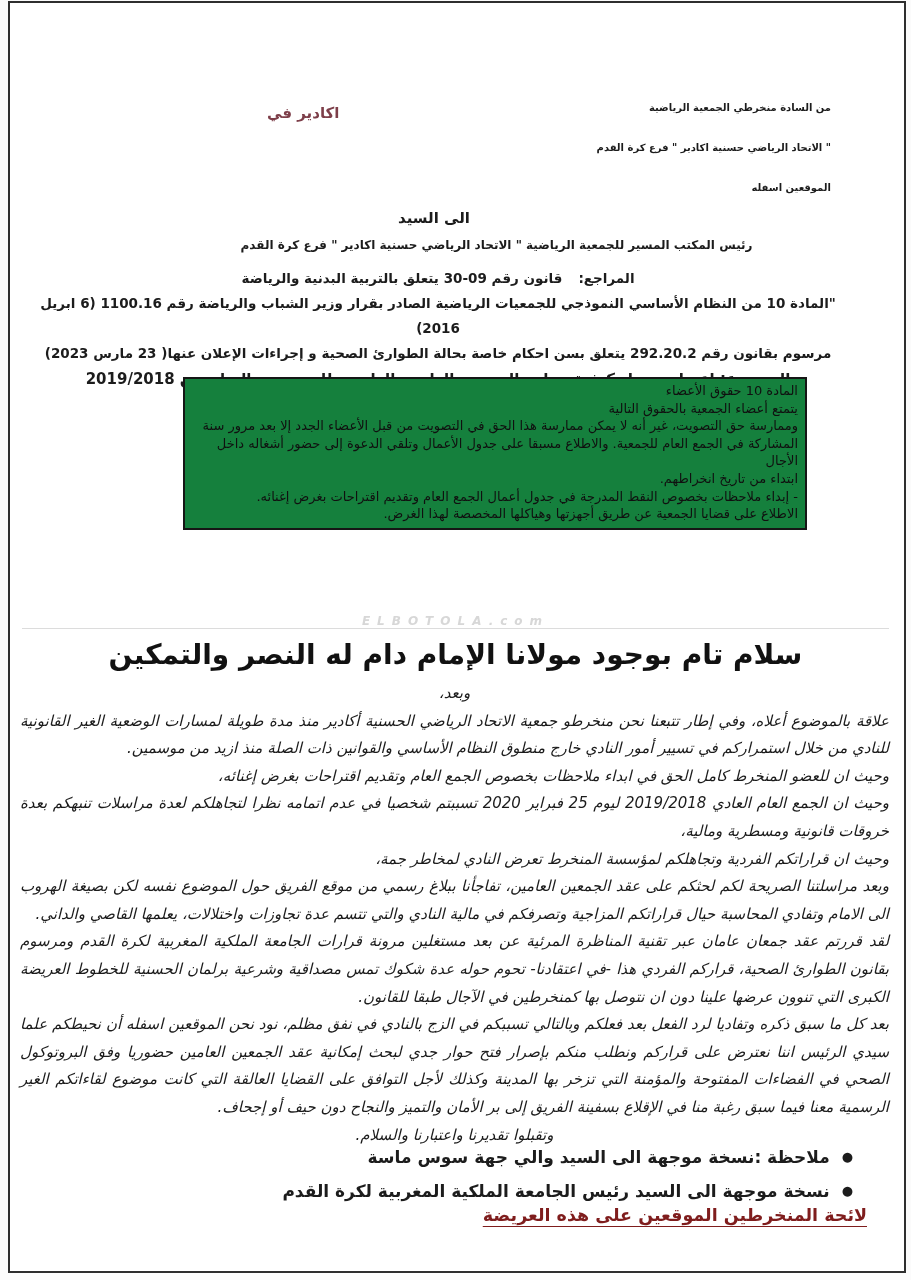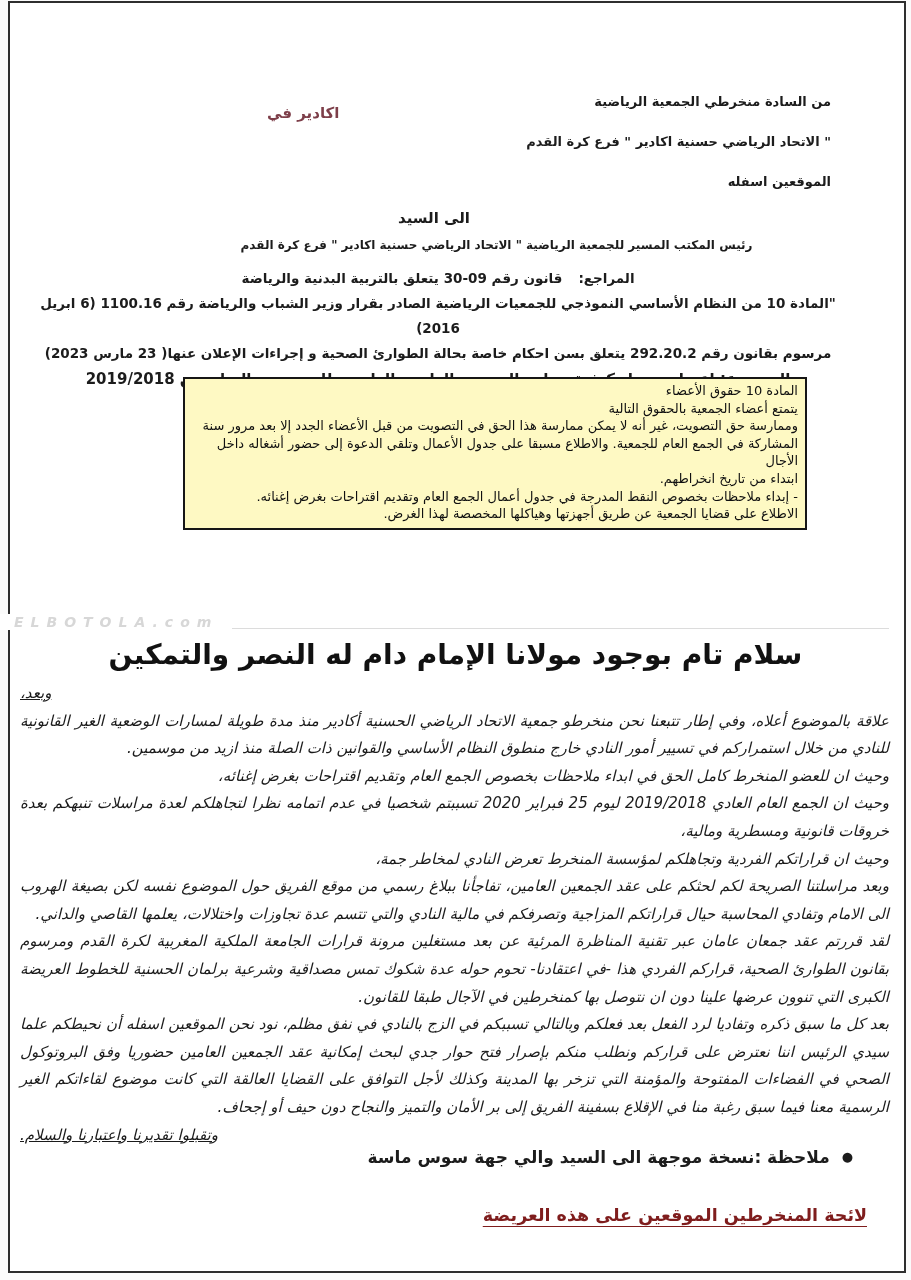--- a/index.html
+++ b/index.html
@@ -7,53 +7,53 @@
     width:911px;height:1280px;position:relative;
     background:#fbfbfb;overflow:hidden;
     font-family:"DejaVu Sans",sans-serif;color:#1c1c1c;direction:rtl;
   }
   .page-frame{
     position:absolute;top:1px;left:8px;right:5px;bottom:7px;
     border:2px solid #2e2e2e;pointer-events:none;background:#fff;
   }
   .layer{position:absolute;z-index:2;}
   
-  .hdr{top:92px;right:80px;font-weight:bold;font-size:13px;}
+  .hdr{top:98px;right:80px;font-weight:bold;font-size:10px;}
   .hdr div{margin-bottom:21px;line-height:19px;}
   .city-date{top:104px;left:250px;font-weight:bold;font-size:15px;color:#7d3e49;margin-left:17px;}
   .to-label{top:209px;left:398px;font-weight:bold;font-size:15px;text-align:center;}
   .addressee{top:238px;left:0;width:100%;text-align:center;font-weight:bold;font-size:12px;padding-left:41px;}
   
   .refs{top:266px;right:75px;left:40px;text-align:center;font-size:13.5px;font-weight:bold;line-height:25px;}
   .refs .ref-label{margin-left:16px;}
   .subject{font-size:15px;margin-top:1px;}
   
   .article-box{
     top:377px;left:183px;width:608px;
-    border:2px solid #161616;background:#fef9c3;
+    border:2px solid #161616;background:#15803d;
     padding:3px 7px 5px 5px;
     font-size:13px;line-height:17.6px;text-align:right;color:#101010;font-weight:500;
   }
   
   .sep{top:628px;left:22px;right:22px;border-top:1px solid #dcdcdc;height:0;}
   .watermark{
-    top:614px;left:0;width:100%;direction:ltr;
-    font-size:14px;font-weight:bold;font-style:italic;letter-spacing:7px;
+    top:614px;left:0;width:100%;text-align:center;direction:ltr;
+    font-size:12px;font-weight:bold;font-style:italic;letter-spacing:7px;
     color:#d7d7d7;
   }
   .watermark span{background:#fff;padding:0 14px;}
   
   .salutation{top:638px;left:0;width:100%;text-align:center;font-size:28px;font-weight:bold;color:#111;}
   
   .body-text{
     top:680px;right:22px;left:20px;
     font-size:15px;line-height:27.6px;text-align:justify;font-style:italic;color:#1b1b1b;
   }
   .body-text p{margin:0;}
-  .body-text .opening{text-align:left;text-decoration:underline;}
+  .body-text .opening{text-align:center;}
   
   .notes{top:1140px;right:58px;text-align:right;font-weight:bold;font-size:17px;line-height:33px;font-style:normal;margin-left:44px;}
   .notes .bullet{display:inline-block;margin-left:12px;font-size:13px;vertical-align:2px;}
   
   .list-heading{
     top:1205px;right:44px;font-weight:bold;font-size:17.5px;
     text-decoration:underline;text-underline-offset:5px;color:#7f1d1d;
   }
 </style>
 </head>
@@ -99,15 +99,16 @@
   <p>وحيث ان الجمع العام العادي 2019/2018 ليوم 25 فبراير 2020 تسببتم شخصيا في عدم اتمامه نظرا لتجاهلكم لعدة مراسلات تنبهكم بعدة خروقات قانونية ومسطرية ومالية،</p>
   <p>وحيث ان قراراتكم الفردية وتجاهلكم لمؤسسة المنخرط تعرض النادي لمخاطر جمة،</p>
   <p>وبعد مراسلتنا الصريحة لكم لحثكم على عقد الجمعين العامين، تفاجأنا ببلاغ رسمي من موقع الفريق حول الموضوع نفسه لكن بصيغة الهروب الى الامام وتفادي المحاسبة حيال قراراتكم المزاجية وتصرفكم في مالية النادي والتي تتسم عدة تجاوزات واختلالات، يعلمها القاصي والداني.</p>
   <p>لقد قررتم عقد جمعان عامان عبر تقنية المناظرة المرئية عن بعد مستغلين مرونة قرارات الجامعة الملكية المغربية لكرة القدم ومرسوم بقانون الطوارئ الصحية، قراركم الفردي هذا -في اعتقادنا- تحوم حوله عدة شكوك تمس مصداقية وشرعية برلمان الحسنية للخطوط العريضة الكبرى التي تنوون عرضها علينا دون ان نتوصل بها كمنخرطين في الآجال طبقا للقانون.</p>
   <p>بعد كل ما سبق ذكره وتفاديا لرد الفعل بعد فعلكم وبالتالي تسببكم في الزج بالنادي في نفق مظلم، نود نحن الموقعين اسفله أن نحيطكم علما سيدي الرئيس اننا نعترض على قراركم ونطلب منكم بإصرار فتح حوار جدي لبحث إمكانية عقد الجمعين العامين حضوريا وفق البروتوكول الصحي في الفضاءات المفتوحة والمؤمنة التي تزخر بها المدينة وكذلك لأجل التوافق على القضايا العالقة التي كانت موضوع لقاءاتكم الغير الرسمية معنا فيما سبق رغبة منا في الإقلاع بسفينة الفريق إلى بر الأمان والتميز والنجاح دون حيف أو إجحاف.</p>
   <p class="opening">وتقبلوا تقديرنا واعتبارنا والسلام.</p>
 </div>
 
 <div class="layer notes">
   <div><span class="bullet">●</span><span>ملاحظة :نسخة موجهة الى السيد والي جهة سوس ماسة</span></div>
+  <div><span class="bullet">●</span><span>نسخة موجهة الى السيد رئيس الجامعة الملكية المغربية لكرة القدم</span></div>
 </div>
 
 <div class="layer list-heading">لائحة المنخرطين الموقعين على هذه العريضة</div>
 
 </body></html>

